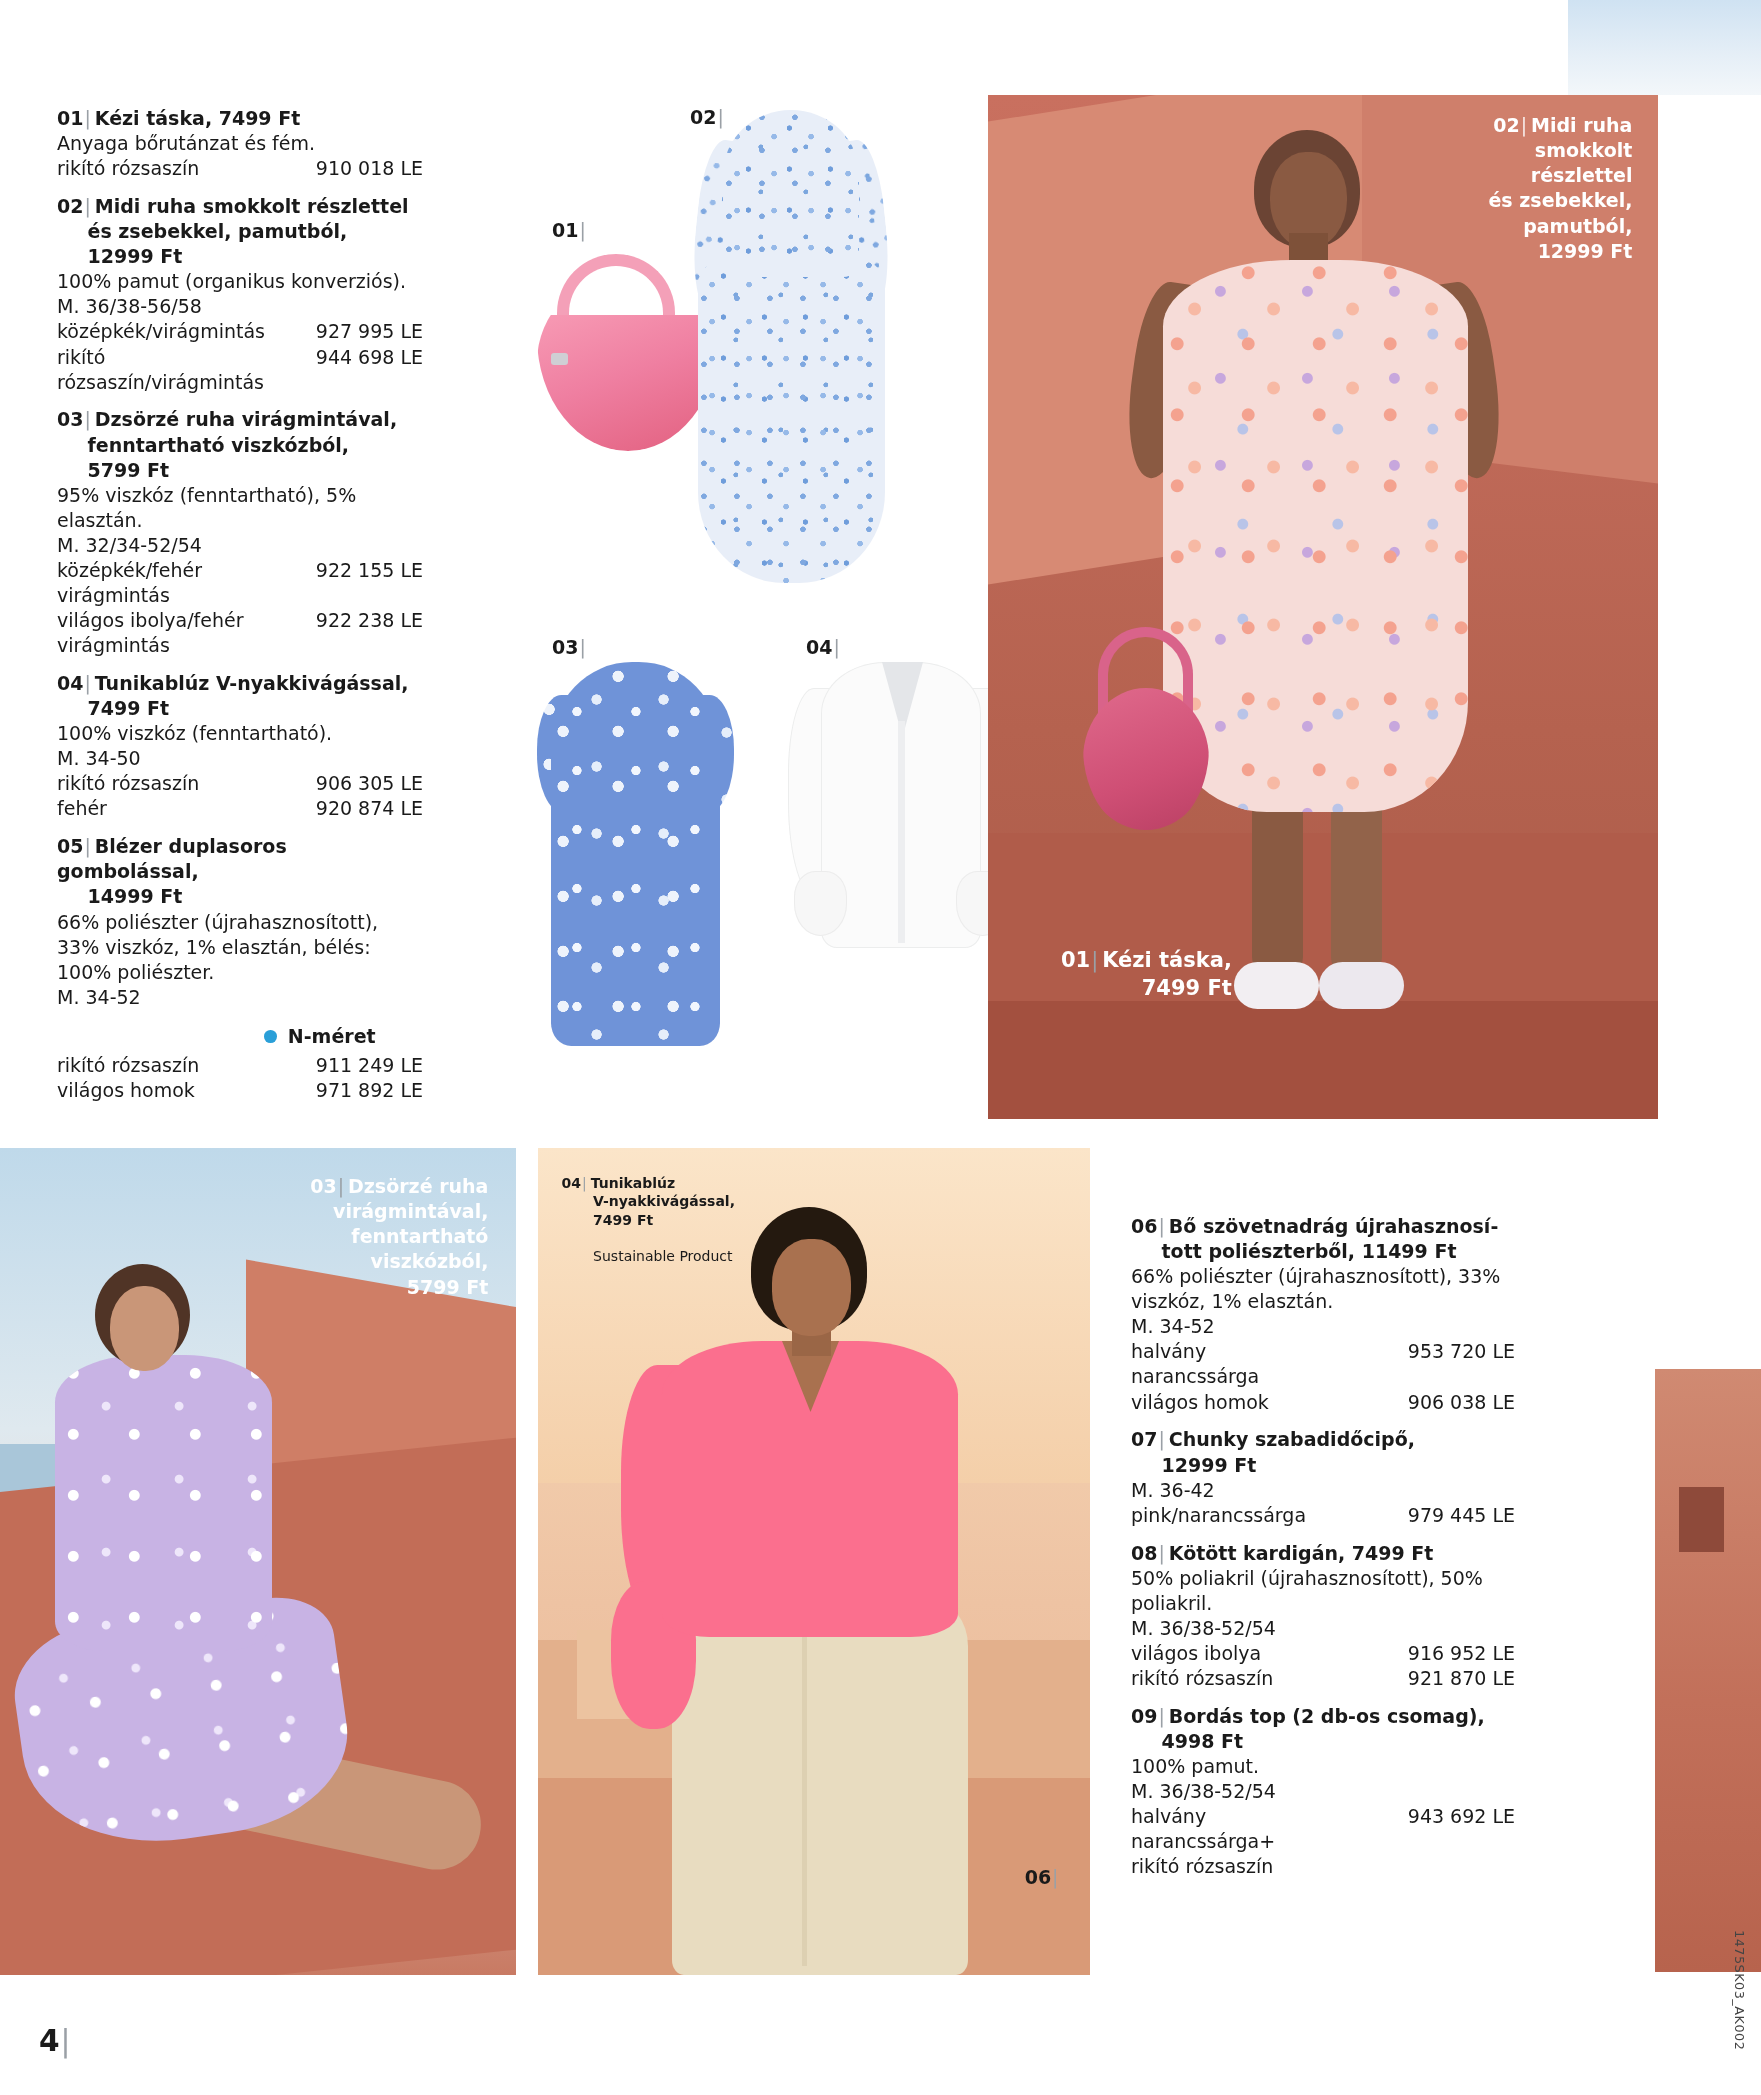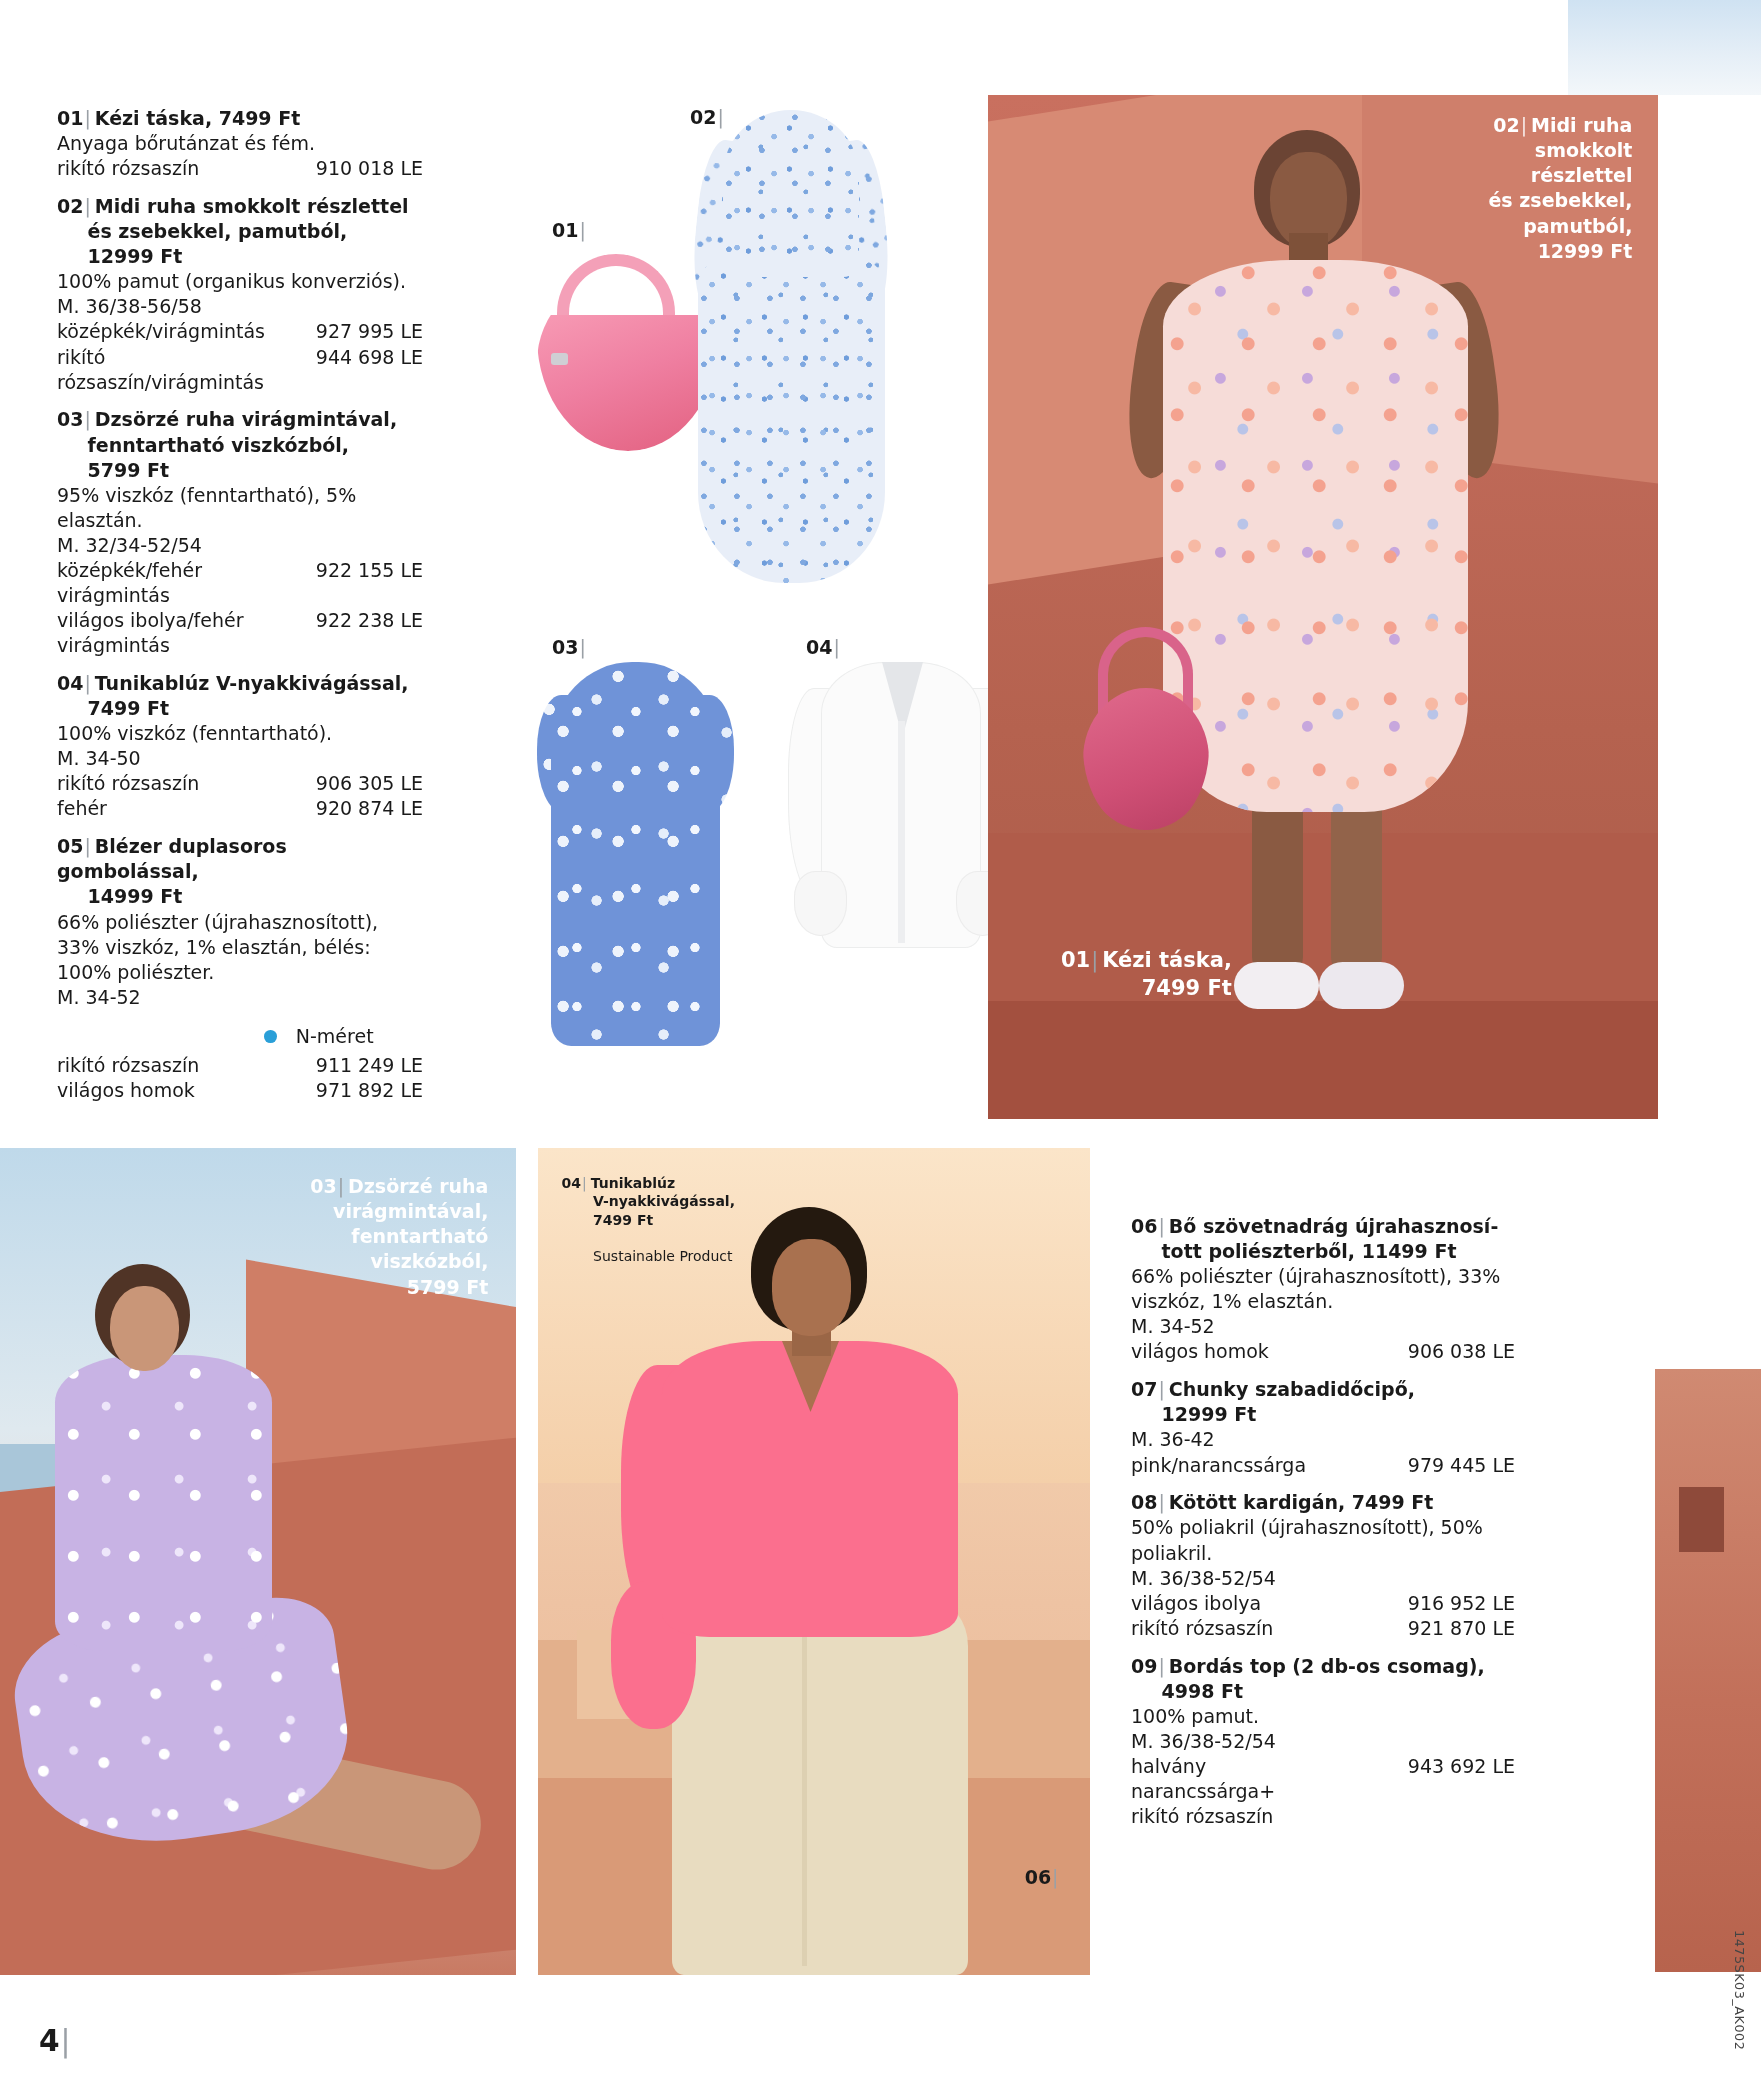--- a/index.html
+++ b/index.html
@@ -28,21 +28,21 @@
   .title-indent{display:block;font-weight:bold;padding-left:30.5px;}
   .desc{display:block;}
   .row{display:flex;justify-content:space-between;align-items:flex-start;}
   .row .lbl{flex:0 1 auto;max-width:197px;}
   .row .val{white-space:nowrap;text-align:right;}
 
   
   #left-col{left:57px;top:106px;width:366px;}
   #left-col .row .val{min-width:116px;}
 
-  .nsize{display:flex;align-items:center;gap:19px;margin:13.8px 0 3.9px 207px;font-weight:normal;}
+  .nsize{display:flex;align-items:center;gap:11px;margin:13.8px 0 3.9px 207px;font-weight:bold;}
   .dot{width:12.8px;height:12.8px;border-radius:50%;background:#2a9fd8;display:inline-block;}
 
   
   .cutout-label{position:absolute;font-weight:bold;font-size:19px;}
   .cutout-label .bar{color:#9aa0a6;}
 
   
   .bag{position:absolute;left:537px;top:254px;width:182px;height:197px;}
   .bag-body{
     position:absolute;left:0;top:61px;width:182px;height:136px;
@@ -394,20 +394,24 @@
   </div>
 
   <div class="col-text" id="right-col">
 
     <div class="item">
       <span class="title-line"><span class="num">06</span><span class="bar">|</span><span>Bő szövetnadrág újrahasznosí-</span></span>
       <span class="title-indent">tott poliészterből, 11499 Ft</span>
       <span class="desc">66% poliészter (újrahasznosított), 33% viszkóz, 1% elasztán.</span>
       <span class="desc">M. 34-52</span>
       <div class="row">
+          <span class="lbl">halvány narancssárga</span>
+          <span class="val">953 720 LE</span>
+        </div>
+      <div class="row">
           <span class="lbl">világos homok</span>
           <span class="val">906 038 LE</span>
         </div>
     </div>
 
     <div class="item">
       <span class="title-line"><span class="num">07</span><span class="bar">|</span><span>Chunky szabadidőcipő,</span></span>
       <span class="title-indent">12999 Ft</span>
       <span class="desc">M. 36-42</span>
       <div class="row">

